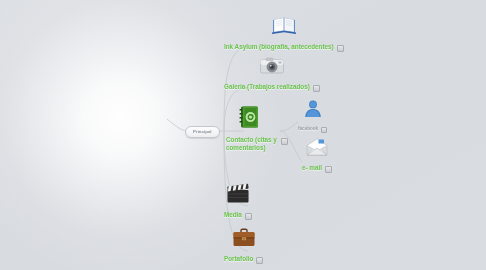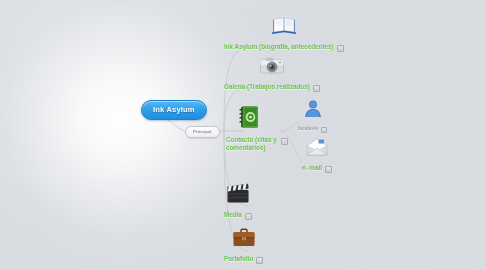--- a/index.html
+++ b/index.html
@@ -78,23 +78,20 @@
       <path d="M224,131 C224,110 228,88 248,87"></path>
       <path d="M224,131 C230,131 236,131 244,131"></path>
       <path d="M224,131 C224,165 228,205 248,206"></path>
       <path d="M224,131 C224,186 226,250 248,251"></path>
 
       <path d="M280,131 C288,131 292,126 298,122"></path>
       <path d="M280,131 C288,131 294,150 302,162"></path>
     </g>
   </svg>
 
-  <div class="node root">
-    <span>Ink Asylum</span>
-  </div>
 
   <div class="node pill">
     <span>Principal</span>
   </div>
 
   <div class="node topic" style="left:224px;top:14px;">
     <span class="ico">
       <svg width="26" height="22" viewBox="0 0 26 22">
         <path d="M2 6 L13 4 L24 6 L24 19 L13 17 L2 19 Z" fill="#4a7fc1"></path>
         <path d="M3 5.5 L13 3.8 L13 16.5 L3 18 Z" fill="#fdfdfd" stroke="#b9c6d8" stroke-width=".5"></path>

